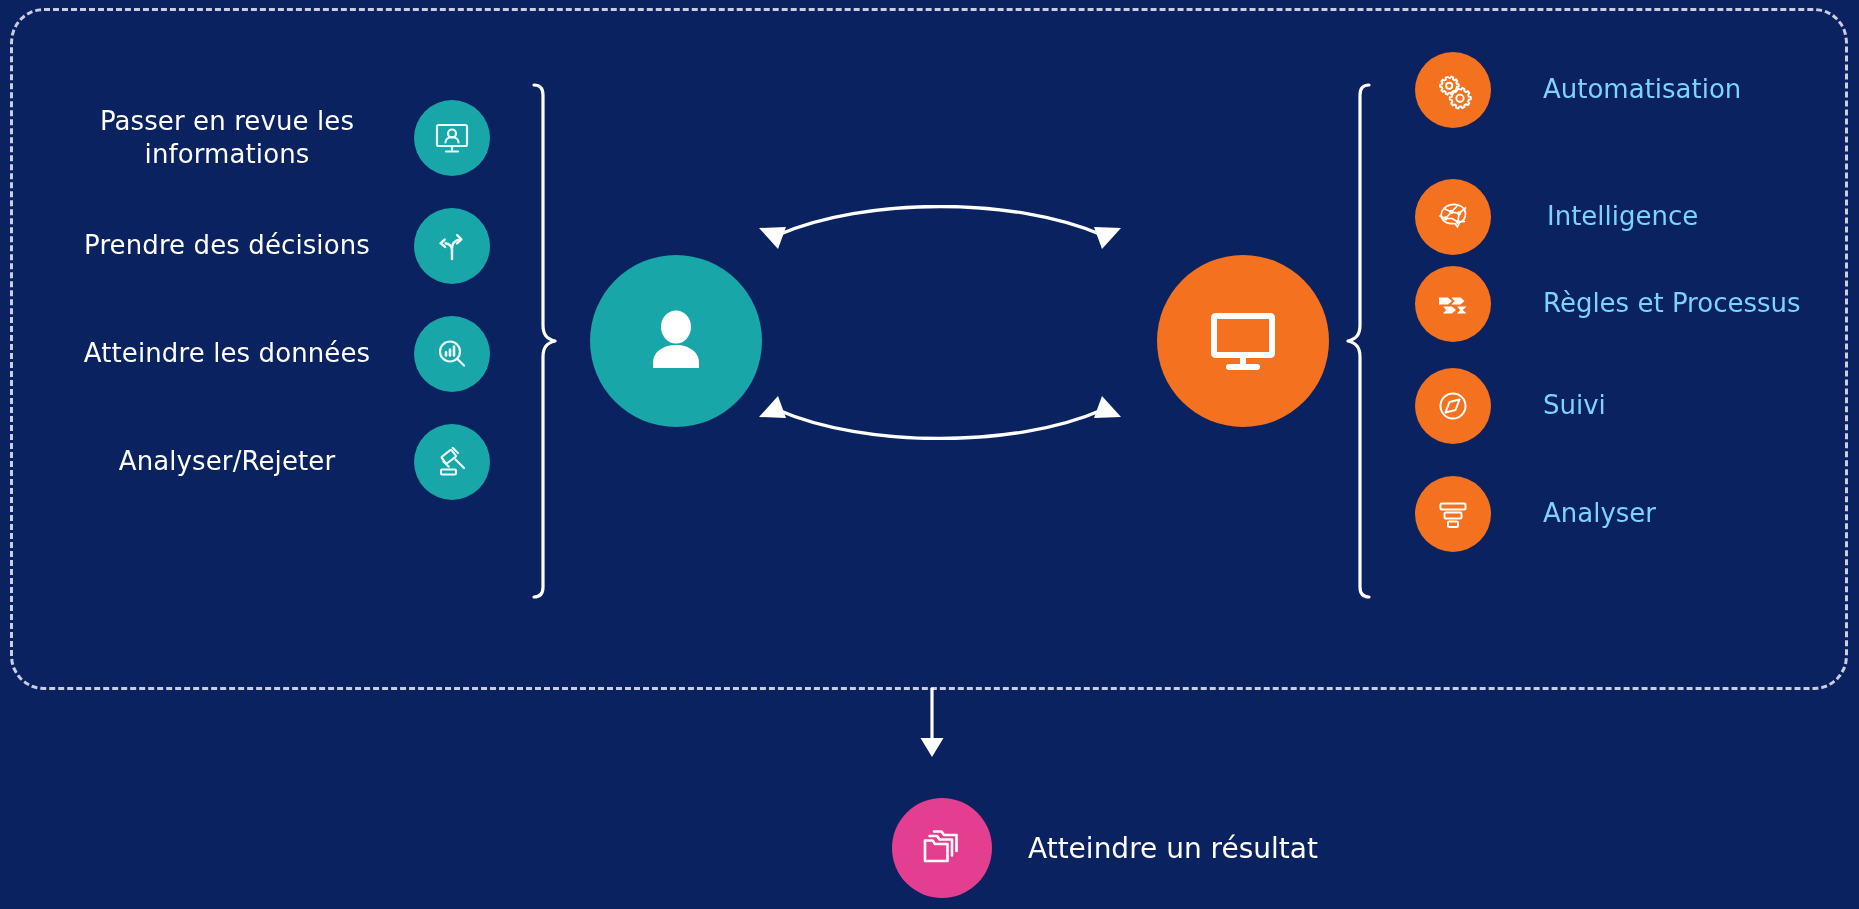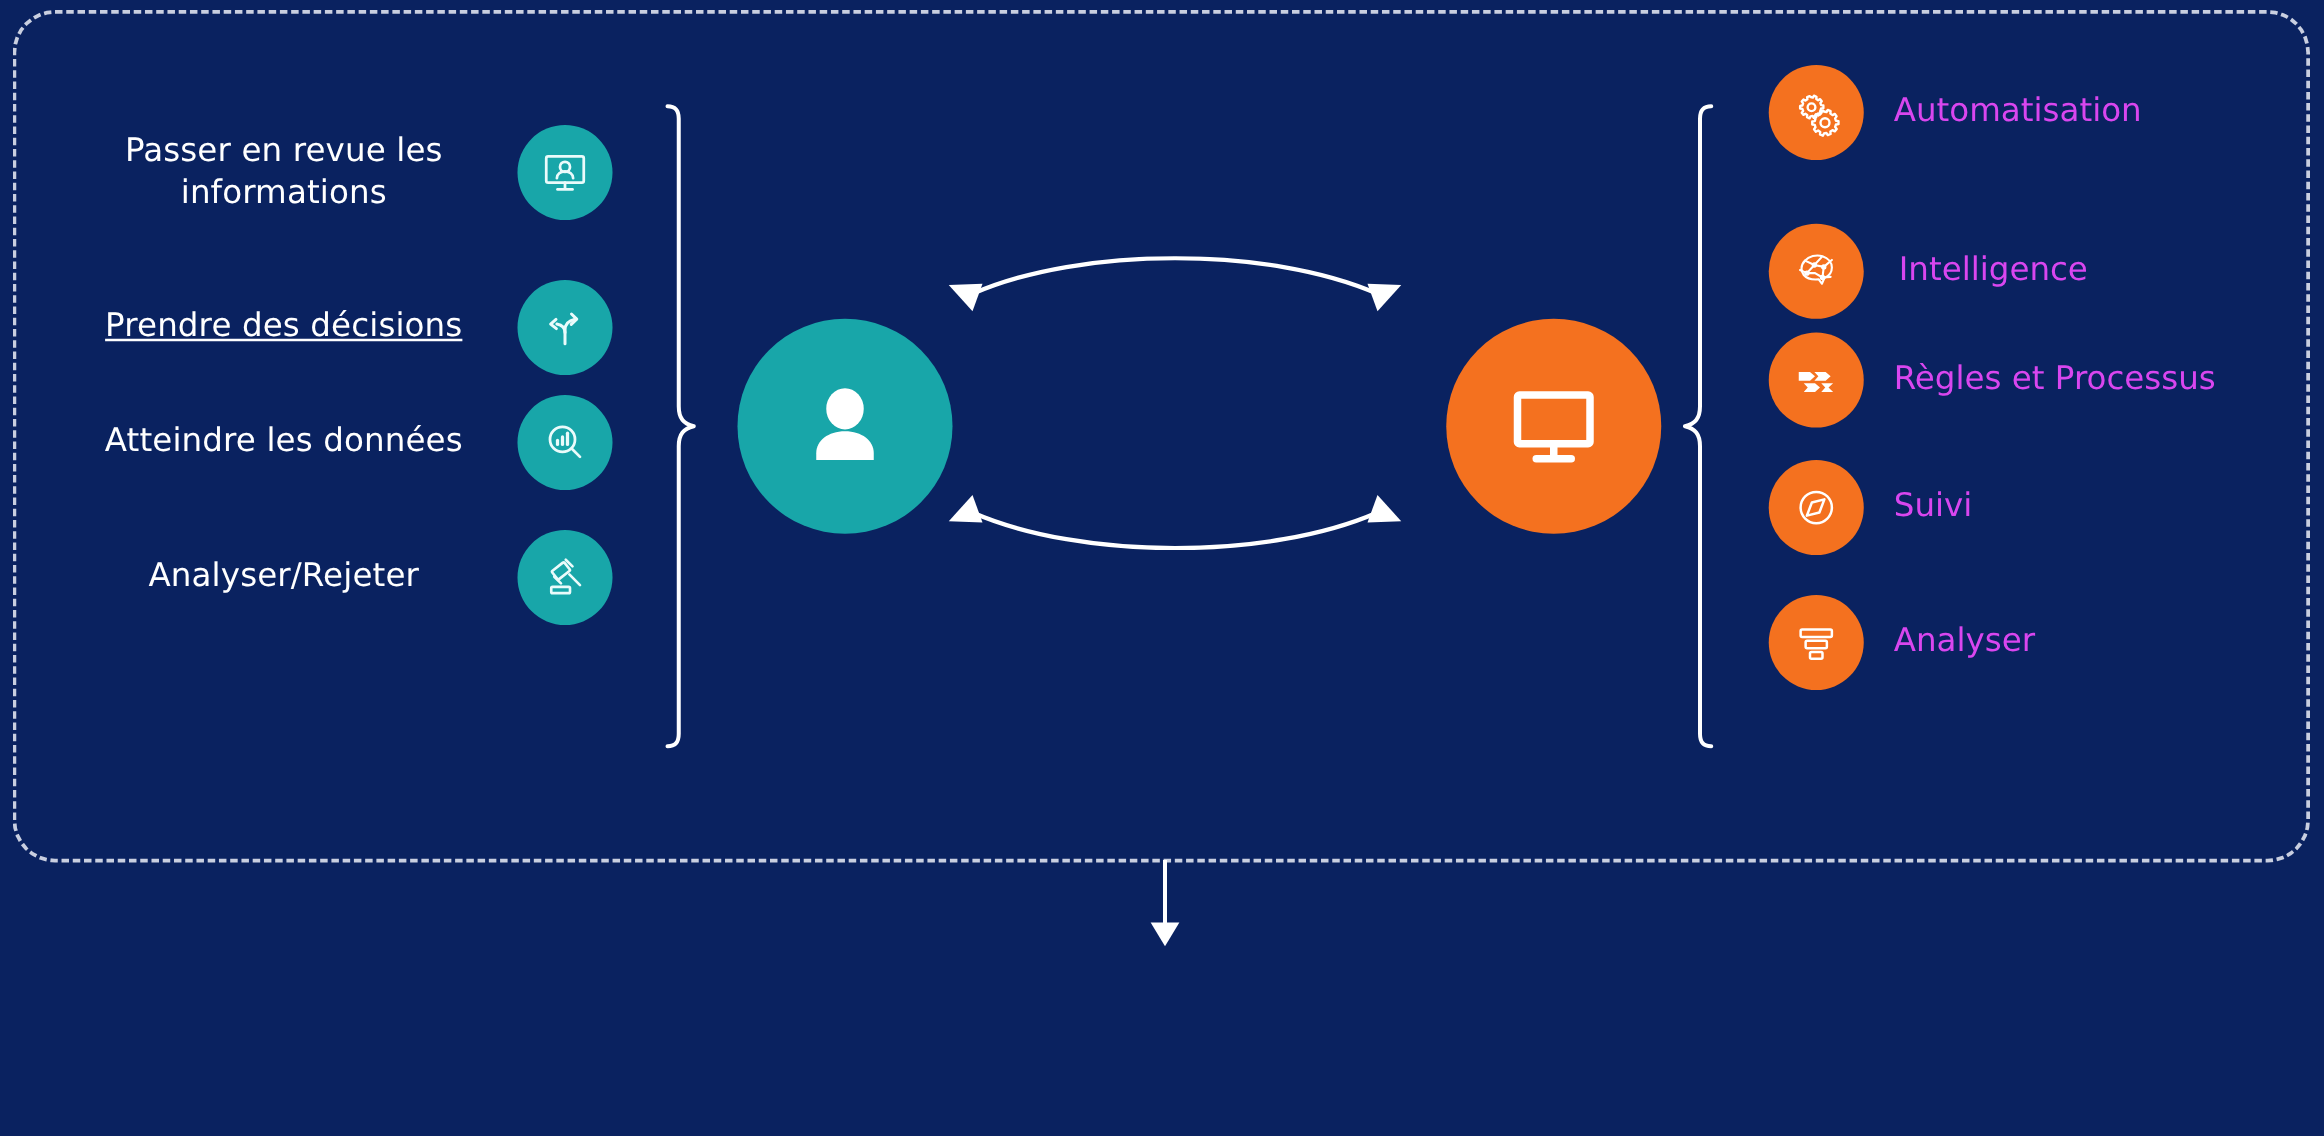--- a/index.html
+++ b/index.html
@@ -118,22 +118,23 @@
     width: 440px;
     height: 84px;
     display: flex;
     flex-direction: row;
     align-items: center;
     gap: 24px;
   }
   .right-row .row-label {
     font-size: 26px;
     line-height: 1.28;
-    color: #d946ef;
+    color: #7dd3fc;
     white-space: nowrap;
+    margin-left: 28px;
   }
 
   
   .down-arrow {
     position: absolute;
     left: 912px;
     top: 688px;
     width: 40px;
     height: 72px;
   }
@@ -179,21 +180,21 @@
         <svg width="44" height="44" viewBox="0 0 44 44" fill="none" stroke="#eafbfb" stroke-width="2.2" stroke-linecap="round" stroke-linejoin="round">
           <rect x="7" y="9" width="30" height="21" rx="1.5"></rect>
           <circle cx="22" cy="17.5" r="4"></circle>
           <path d="M15.5 26.5c0-3.3 2.9-5.4 6.5-5.4s6.5 2.1 6.5 5.4"></path>
           <path d="M22 30v4"></path>
           <path d="M16 35.5h12"></path>
         </svg>
       </div>
     </div>
 
-    <div class="left-row" style="top:124px;text-decoration:underline;">
+    <div class="left-row" style="top:108px;">
       <div class="row-label">Prendre des décisions</div>
       <div class="circle-sm teal">
         <svg width="44" height="44" viewBox="0 0 44 44" fill="none" stroke="#eafbfb" stroke-width="2.4" stroke-linecap="round" stroke-linejoin="round">
           <path d="M22 35V24c0-4.5 3-7.5 8-8.6"></path>
           <path d="M22 26c0-3.5-2.6-6-6.5-6.8"></path>
           <path d="M14.8 15.5l-4.3 3.8 4.6 3.6"></path>
           <path d="M27.2 11.2l4.2 4.1-4.4 4.2"></path>
         </svg>
       </div>
     </div>
@@ -329,14 +330,24 @@
     </div>
   </div>
 
   <div class="down-arrow">
     <svg width="40" height="72" viewBox="0 0 40 72" fill="none">
       <path d="M20 0V52" stroke="#ffffff" stroke-width="3.2" stroke-linecap="round"></path>
       <path d="M8.5 50H31.5L20 69Z" fill="#ffffff"></path>
     </svg>
   </div>
 
+  <div class="outcome">
+    <div class="circle-md">
+      <svg width="58" height="58" viewBox="0 0 58 58" fill="none" stroke="#ffffff" stroke-width="2.6" stroke-linejoin="round" stroke-linecap="round">
+        <path d="M21 12.5h7.5l2.5 3.5h12.5v16"></path>
+        <path d="M16.5 17h7.5l2.5 3.5h12.5v16"></path>
+        <path d="M12 21.5h7.5l2.5 3.5h12.5v17H12z"></path>
+      </svg>
+    </div>
+    <div class="outcome-label">Atteindre un résultat</div>
+  </div>
 
 </div>
 
 </body></html>

